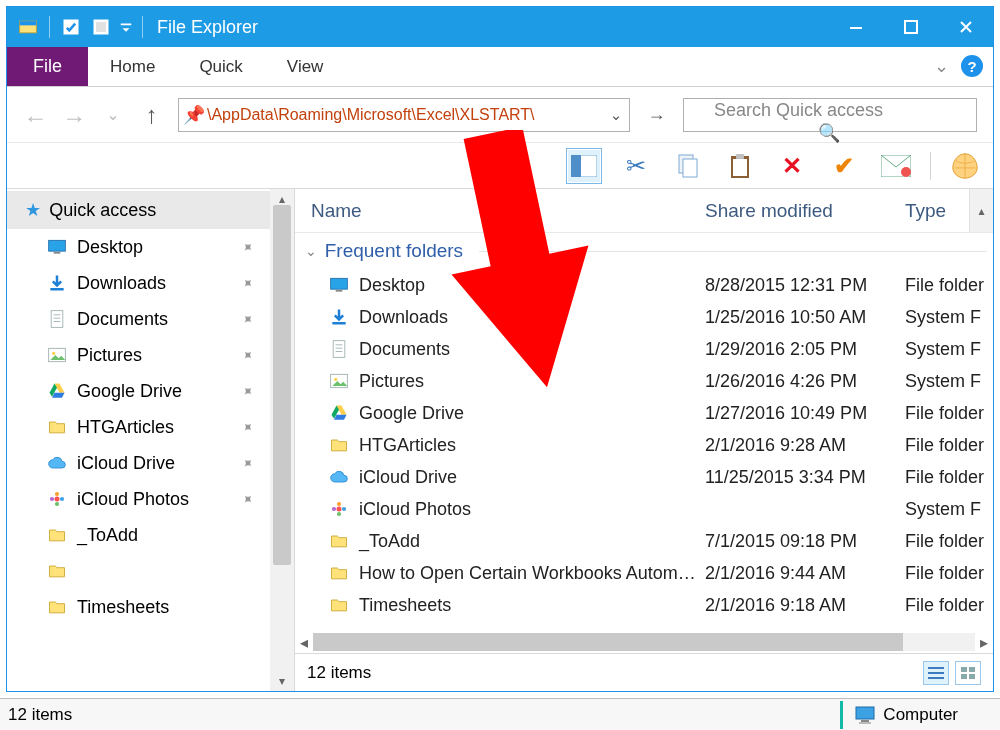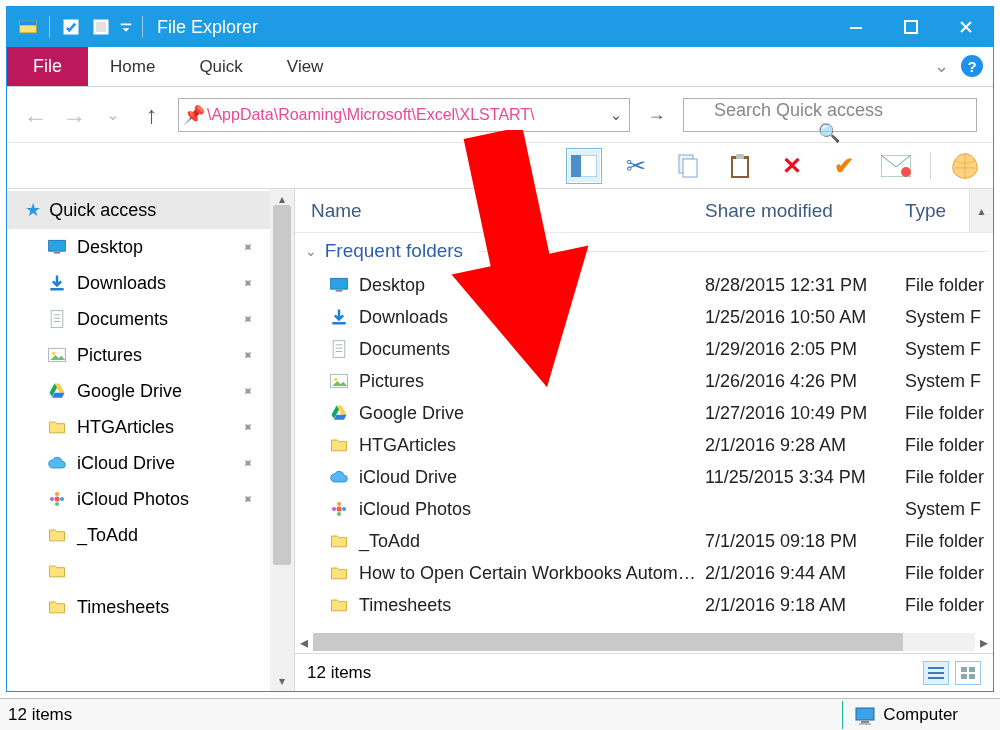--- a/index.html
+++ b/index.html
@@ -15,31 +15,31 @@
   .titlebar .tb-icons { display:flex; align-items:center; gap:0; padding-left:6px; }
   .tb-ico { width:30px; height:30px; display:flex; align-items:center; justify-content:center; }
   .tb-sep { width:1px; height:22px; background:rgba(255,255,255,.5); margin:0 6px; }
   .titlebar .title { margin-left:8px; }
   .win-controls { margin-left:auto; display:flex; height:100%; }
   .win-btn { width:55px; display:flex; align-items:center; justify-content:center; color:#fff; font-size:16px; cursor:pointer; }
 
   
   .ribbon { height:40px; background:#fff; display:flex; align-items:stretch; border-bottom:1px solid #d0d0d0; position:relative; }
   .tab { padding:0 22px; display:flex; align-items:center; font-size:17px; color:#333; cursor:pointer; }
-  .tab.file { background:#be185d; color:#fff; font-size:18px; padding:0 26px; }
+  .tab.file { background:#701a75; color:#fff; font-size:18px; padding:0 26px; }
   .ribbon .collapse { position:absolute; right:44px; top:8px; color:#8a8a8a; font-size:18px;}
   .ribbon .help { position:absolute; right:10px; top:8px; width:22px; height:22px; border-radius:50%; background:#1e91ea; color:#fff; display:flex; align-items:center; justify-content:center; font-size:15px; font-weight:bold;}
 
   
   .navrow { height:56px; display:flex; align-items:center; padding:0 16px; gap:14px; border-bottom:1px solid #e8e8e8; }
   .nav-arrow { width:26px; height:26px; color:#bfbfbf; display:flex; align-items:center; justify-content:center; font-size:24px; }
   .nav-arrow.up { color:#555; }
   .addrwrap { flex:0 0 452px; height:34px; border:1px solid #b0b0b0; display:flex; align-items:center; padding:0 4px; }
   .addrpin { width:22px; color:#1e91ea; font-size:18px; text-align:center; }
-  .addrbox { flex:1; font-size:16px; color:#ec4899; border:none; outline:none; background:transparent; }
+  .addrbox { flex:1; font-size:16px; color:#c2410c; border:none; outline:none; background:transparent; }
   .addrcaret { width:18px; color:#555; font-size:15px; text-align:center; }
   .refresh { width:26px; text-align:center; color:#555; font-size:18px; }
   .searchbox { width:308px; height:34px; border:1px solid #b0b0b0; display:flex; align-items:center; padding:0 10px;flex-direction:column; }
   .searchbox input { flex:1; border:none; outline:none; font-size:18px; color:#333; background:transparent; }
   .searchbox input::placeholder { color:#888; }
   .searchbox .mag { color:#777; font-size:18px; }
 
   
   .toolrow { height:46px; display:flex; align-items:center; justify-content:flex-end; padding-right:10px; gap:16px; border-bottom:1px solid #d9d9d9; }
   .tool { width:36px; height:36px; display:flex; align-items:center; justify-content:center; font-size:24px; color:#3d7bbf; cursor:pointer;}
@@ -84,21 +84,21 @@
   .hs .hright{width:18px;text-align:center;color:#666;}
 
   .innerstatus { height:38px; border-top:1px solid #d9d9d9; display:flex; align-items:center; font-size:17px; padding:0 12px;}
   .innerstatus .spacer{flex:1;}
   .viewbtn{ width:26px; height:24px; border:1px solid #98c8ee; margin-left:6px; display:flex; align-items:center; justify-content:center;}
   .viewbtn.sel{ background:#dff1fb; }
 
   
   .outerstatus { position:absolute; left:0; right:0; bottom:0; height:32px; border-top:1px solid #bcbcbc; background:#f7f7f7; display:flex; align-items:center; font-size:17px; padding:0 8px;}
   .outerstatus .spacer{flex:1;}
-  .outerstatus .comp{display:flex; align-items:flex-end; gap:8px; border-left:1px solid #14b8a6; padding:4px 34px 4px 12px;}
+  .outerstatus .comp{display:flex; align-items:center; gap:8px; border-left:3px solid #14b8a6; padding:4px 34px 4px 12px;}
 
   
   .ico16 { width:20px; height:20px; }
 
   
   .anno { position:absolute; left:430px; top:130px; pointer-events:none; }
 </style>
 </head>
 <body>
 <div class="frame">

